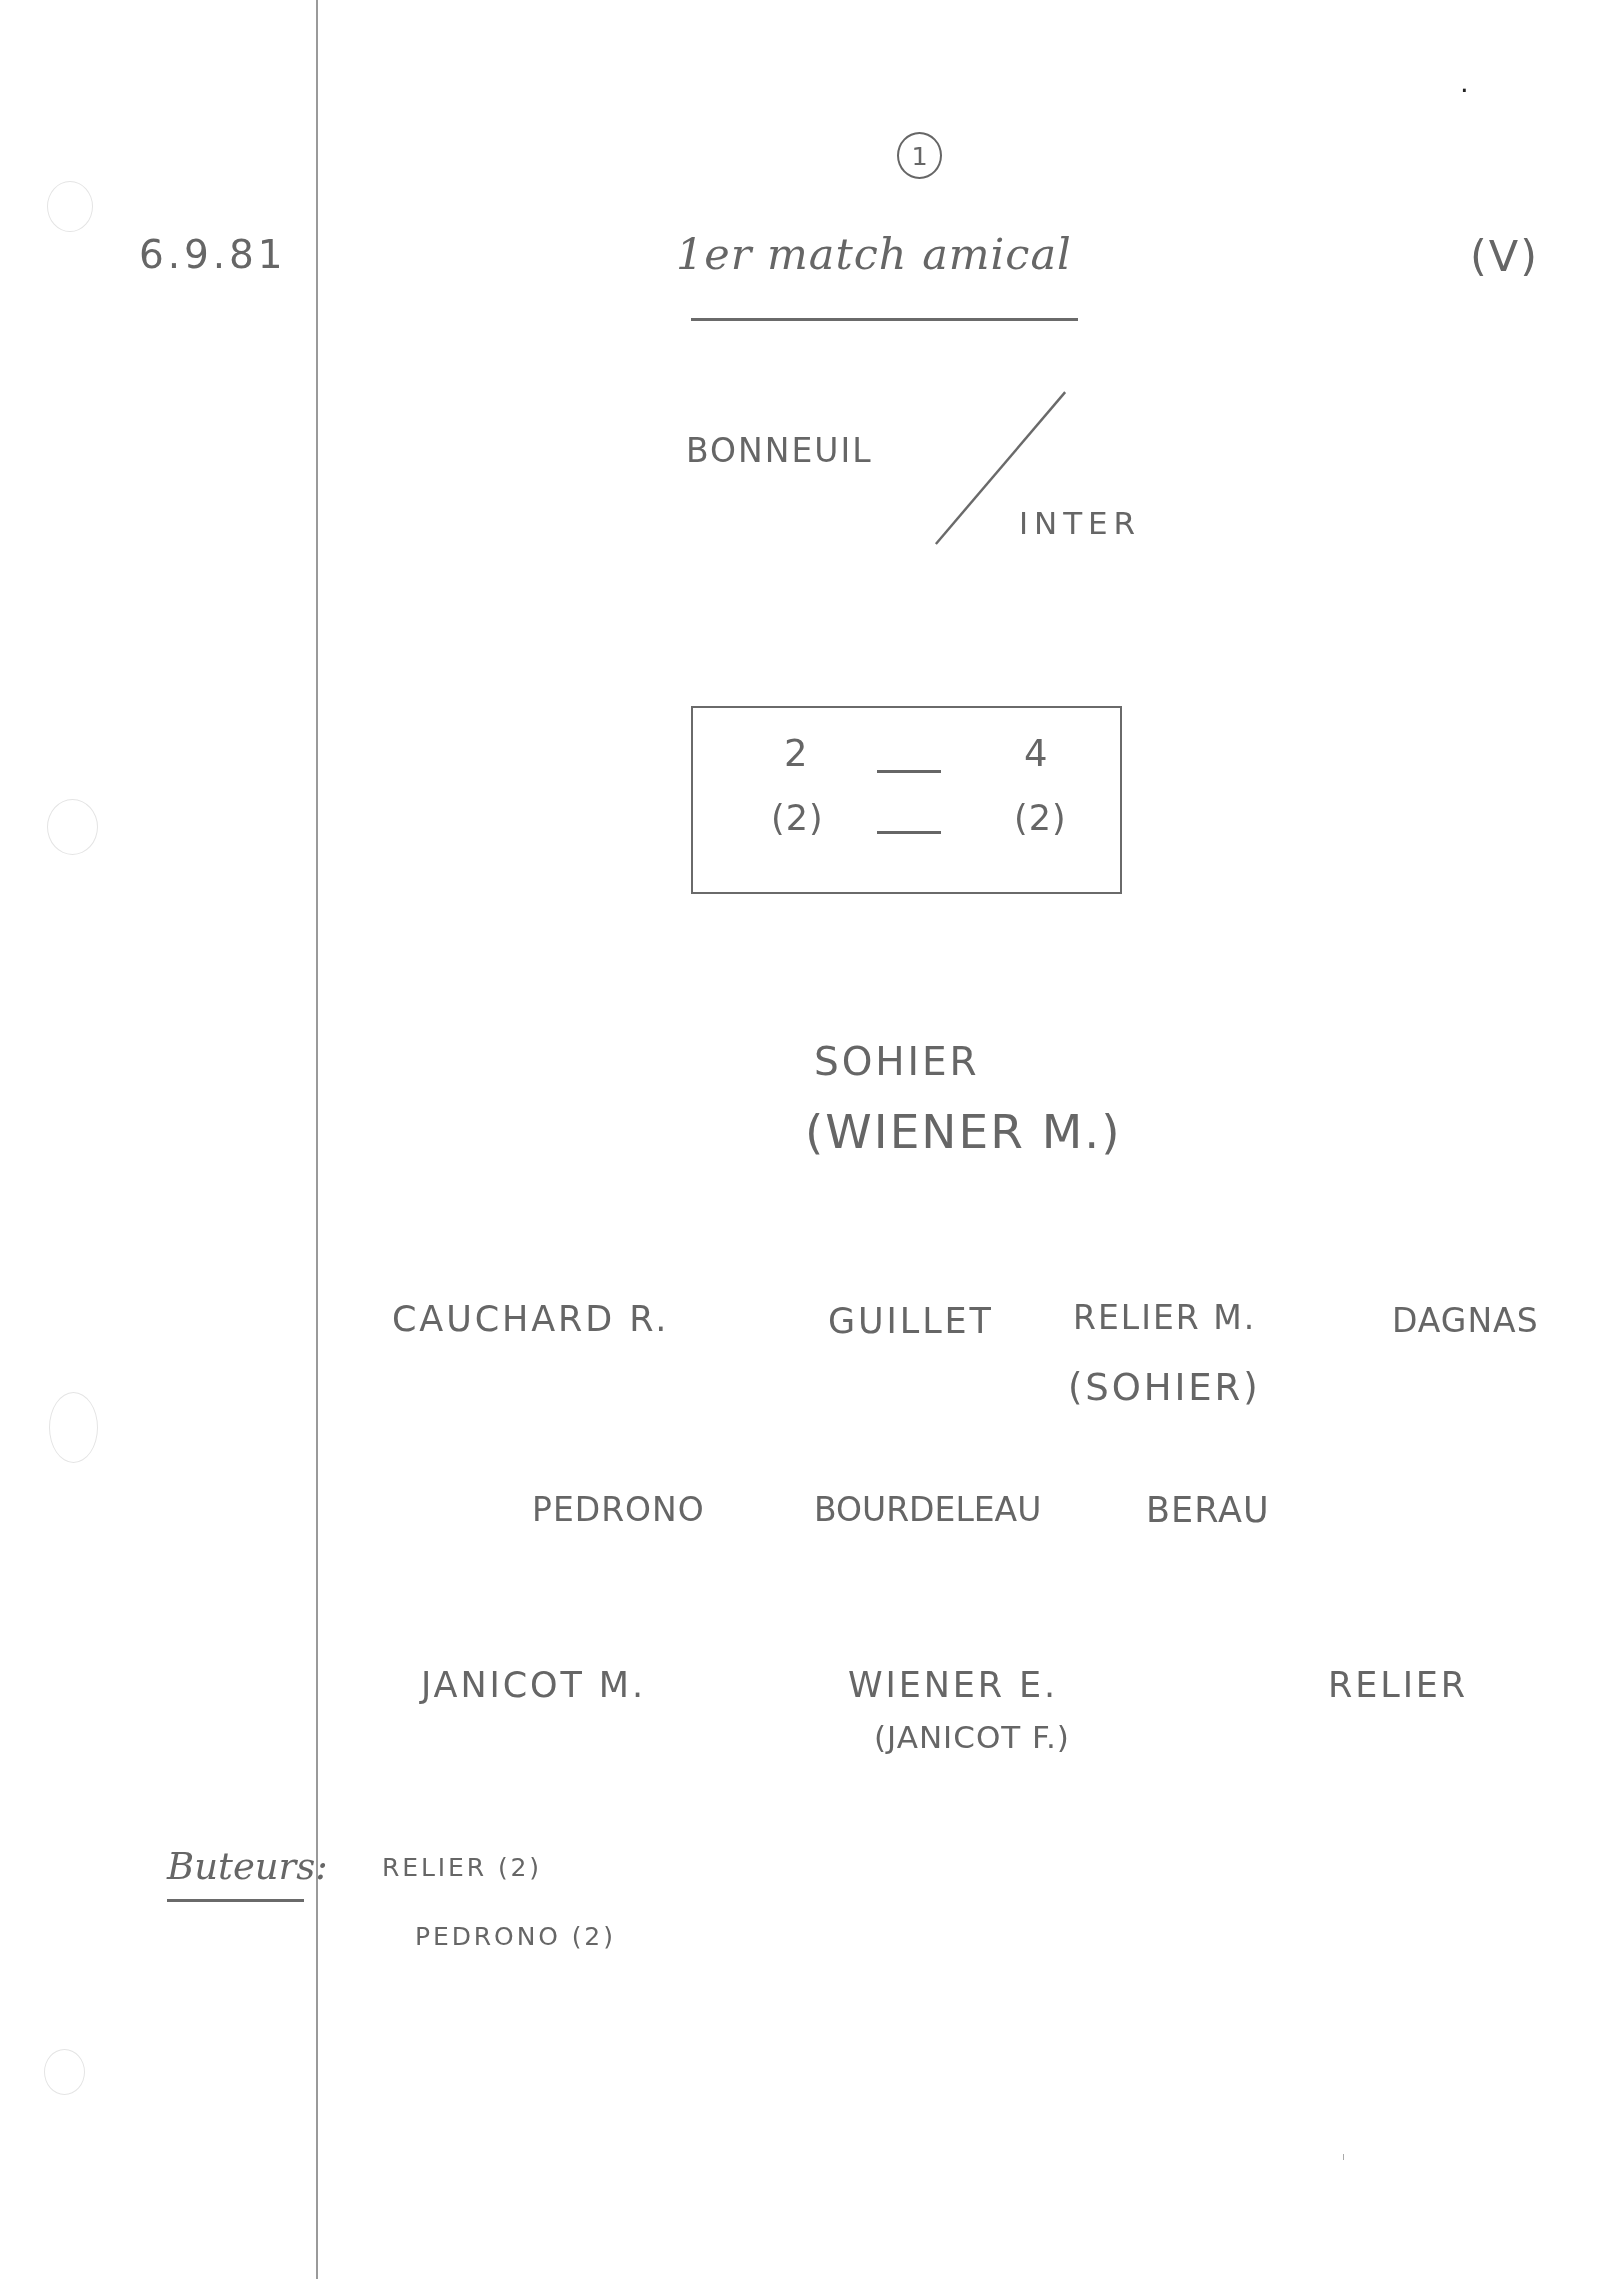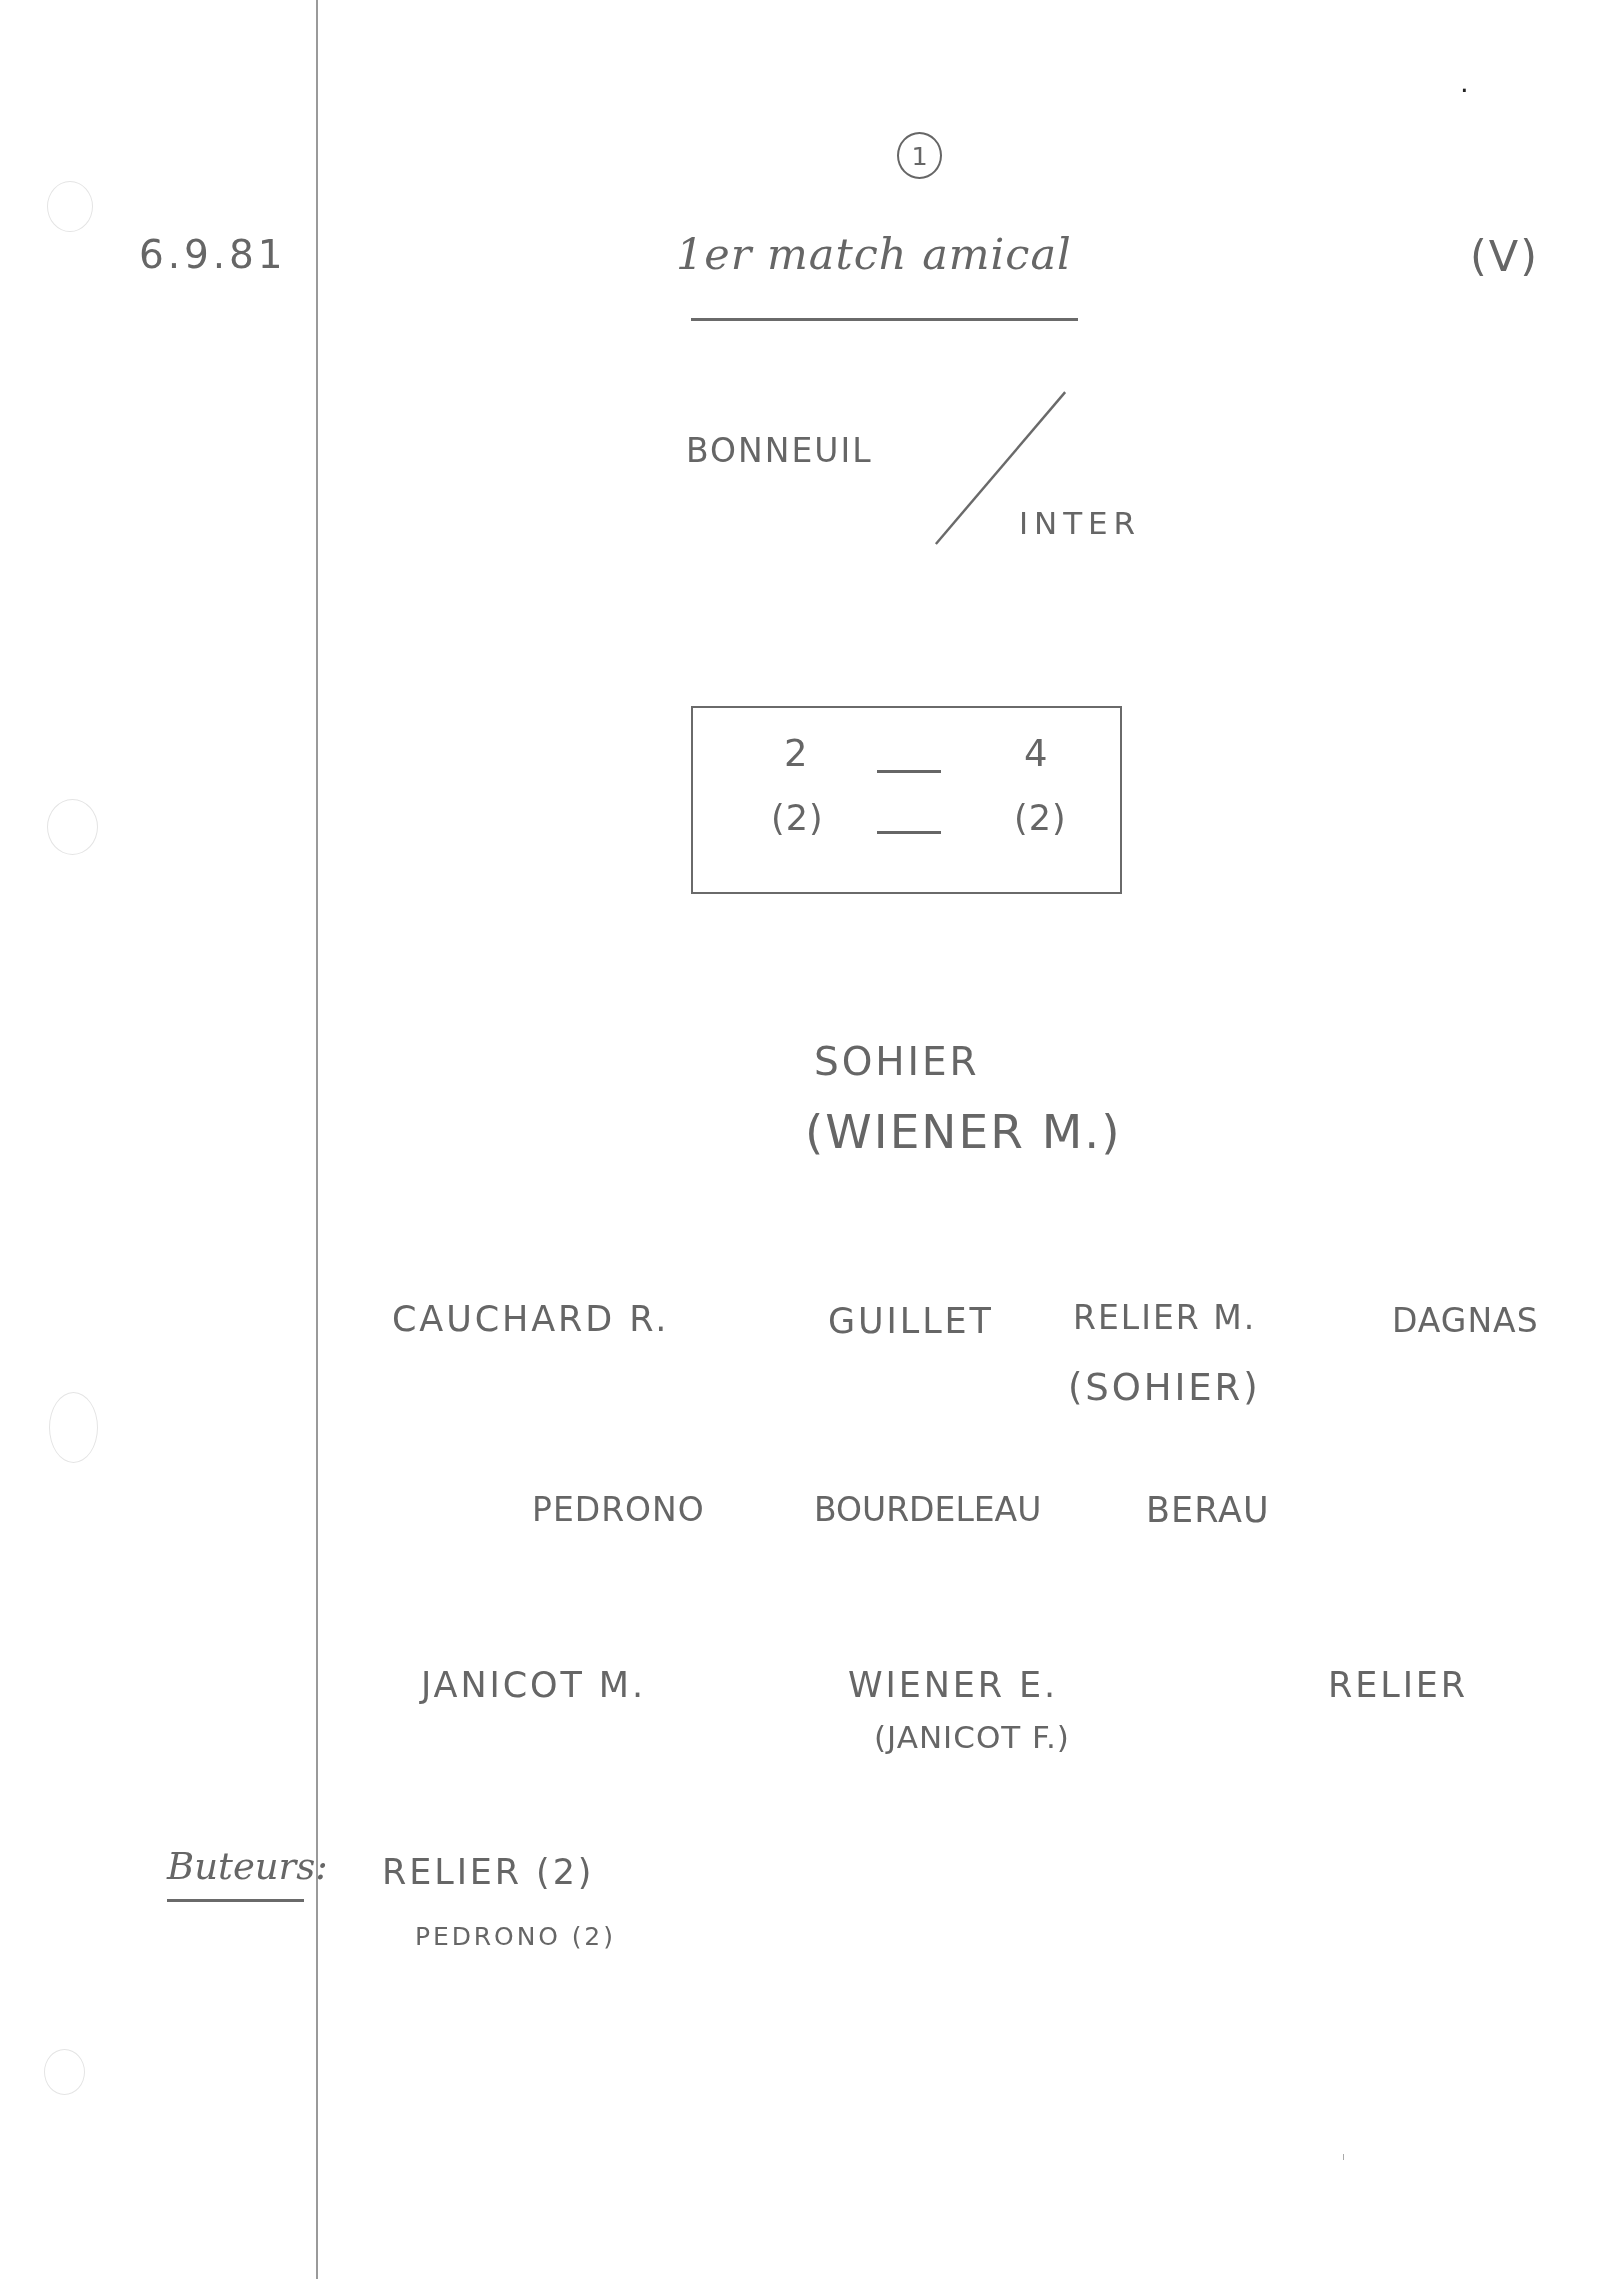--- a/index.html
+++ b/index.html
@@ -81,18 +81,18 @@
   <div class="ink name" style="left:814px; top:1493px; font-size:33px; letter-spacing:0px;">BOURDELEAU</div>
   <div class="ink name" style="left:1146px; top:1493px; font-size:35px; letter-spacing:1px;">BERAU</div>
 
   <div class="ink name" style="left:421px; top:1668px; font-size:35px;">JANICOT M.</div>
   <div class="ink name" style="left:848px; top:1668px; font-size:35px;">WIENER E.</div>
   <div class="ink name" style="left:874px; top:1722px; font-size:31px; letter-spacing:1px;">(JANICOT F.)</div>
   <div class="ink name" style="left:1328px; top:1668px; font-size:35px;">RELIER</div>
 
   <div class="ink script" style="left:167px; top:1848px; font-size:37px; letter-spacing:0px;">Buteurs:</div>
   <div class="underline" style="left:167px; top:1899px; width:137px; height:2.5px;"></div>
-  <div class="ink name" style="left:382px; top:1855px; font-size:35px;">RELIER (2)</div>
+  <div class="ink name" style="left:382px; top:1855px; font-size:25px;">RELIER (2)</div>
   <div class="ink name" style="left:377px; top:1924px; font-size:25px;margin-left:38px;">PEDRONO (2)</div>
 
   <div style="position:absolute; left:1343px; top:2154px; width:1px; height:5.9px; background:#aaa;"></div>
 </div>
 
 
 </body></html>

